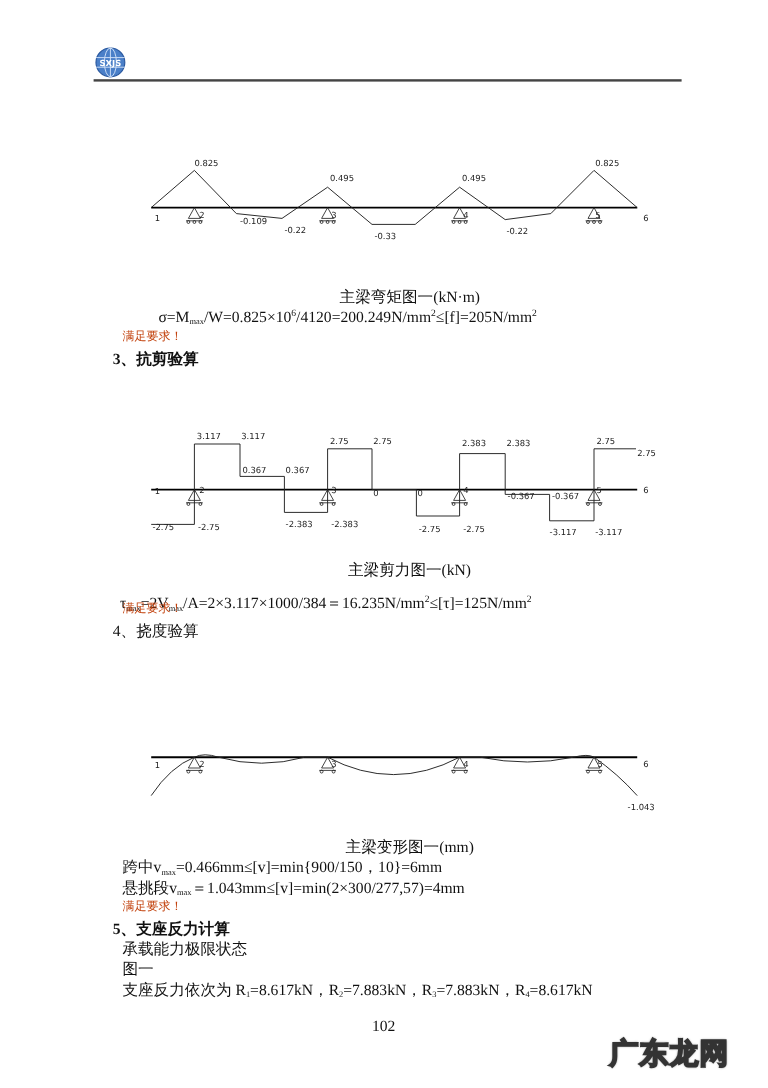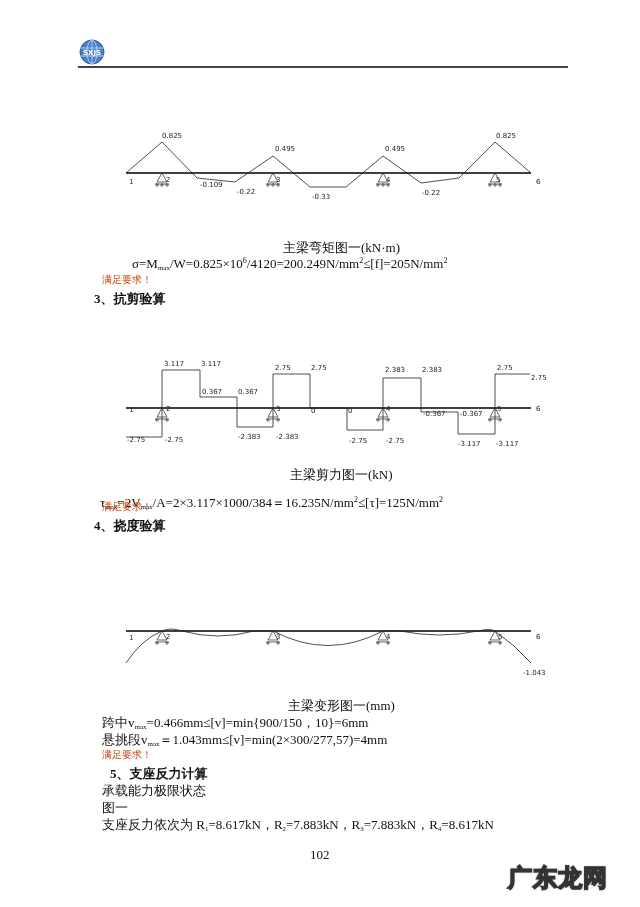--- a/index.html
+++ b/index.html
@@ -123,21 +123,21 @@
       <circle cx="278" cy="70" r="1.2"></circle>
     <path d="M385,58 L380,67 L390,67 Z M378,69 L392,69"></path>
       <circle cx="380" cy="70" r="1.2"></circle>
       <circle cx="390" cy="70" r="1.2"></circle>
   </g>
 </svg>
 
 <div class="abs caption" style="left:290px;top:466px;">主梁剪力图一(kN)</div>
 <div class="abs line" style="left:100px;top:472px;margin-top:22px;"><span>τ</span><span class="sub">max</span><span>=2V</span><span class="sub">max</span><span>/A=2×3.117×1000/384＝16.235N/mm</span><span class="sup">2</span><span>≤[τ]=125N/mm</span><span class="sup">2</span></div>
 <div class="abs ok" style="left:102px;top:500px;">满足要求！</div>
-<div class="abs sec" style="left:94px;top:517px;font-weight:bold;">4、挠度验算</div>
+<div class="abs sec" style="left:94px;top:517px;font-weight:normal;">4、挠度验算</div>
 
 <svg class="abs" style="left:110px;top:615px;" width="450" height="80">
   <line x1="16" y1="16" x2="421" y2="16" stroke="#000" stroke-width="1.6"></line>
   <path fill="none" stroke="#222" stroke-width="0.8" d="M16,48 Q32,24 52,16 Q60,12 72,16 Q108,26 144,16 L163,16 Q218,45 273,16 L290,16 Q330,24 368,16 Q380,13 385,16 Q405,30 421,48"></path>
   <text x="413" y="60">-1.043</text>
   <text x="19" y="25">1</text>
   <text x="56" y="24">2</text>
   <text x="166" y="24">3</text>
   <text x="276" y="24">4</text>
   <text x="388" y="24">5</text>
@@ -155,19 +155,19 @@
     <path d="M385,16 L380,25 L390,25 Z M378,27 L392,27"></path>
       <circle cx="380" cy="28" r="1.2"></circle>
       <circle cx="390" cy="28" r="1.2"></circle>
   </g>
 </svg>
 
 <div class="abs caption" style="left:288px;top:697px;">主梁变形图一(mm)</div>
 <div class="abs line" style="left:102px;top:714px;"><span>跨中v</span><span class="sub">max</span><span>=0.466mm≤[v]=min{900/150，10}=6mm</span></div>
 <div class="abs line" style="left:102px;top:731px;"><span>悬挑段v</span><span class="sub">max</span><span>＝1.043mm≤[v]=min(2×300/277,57)=4mm</span></div>
 <div class="abs ok" style="left:102px;top:748px;">满足要求！</div>
-<div class="abs sec" style="left:94px;top:765px;font-weight:bold;margin-left:16px;">5、支座反力计算</div>
+<div class="abs sec" style="left:94px;top:765px;font-weight:bold;">5、支座反力计算</div>
 <div class="abs line" style="left:102px;top:782px;">承载能力极限状态</div>
 <div class="abs line" style="left:102px;top:799px;">图一</div>
 <div class="abs line" style="left:102px;top:816px;"><span>支座反力依次为 R</span><span class="sub">1</span><span>=8.617kN，R</span><span class="sub">2</span><span>=7.883kN，R</span><span class="sub">3</span><span>=7.883kN，R</span><span class="sub">4</span><span>=8.617kN</span></div>
 
 <div class="abs pageno" style="left:310px;top:847px;">102</div>
 <div class="abs watermark">广东龙网</div>
 
 </body></html>

